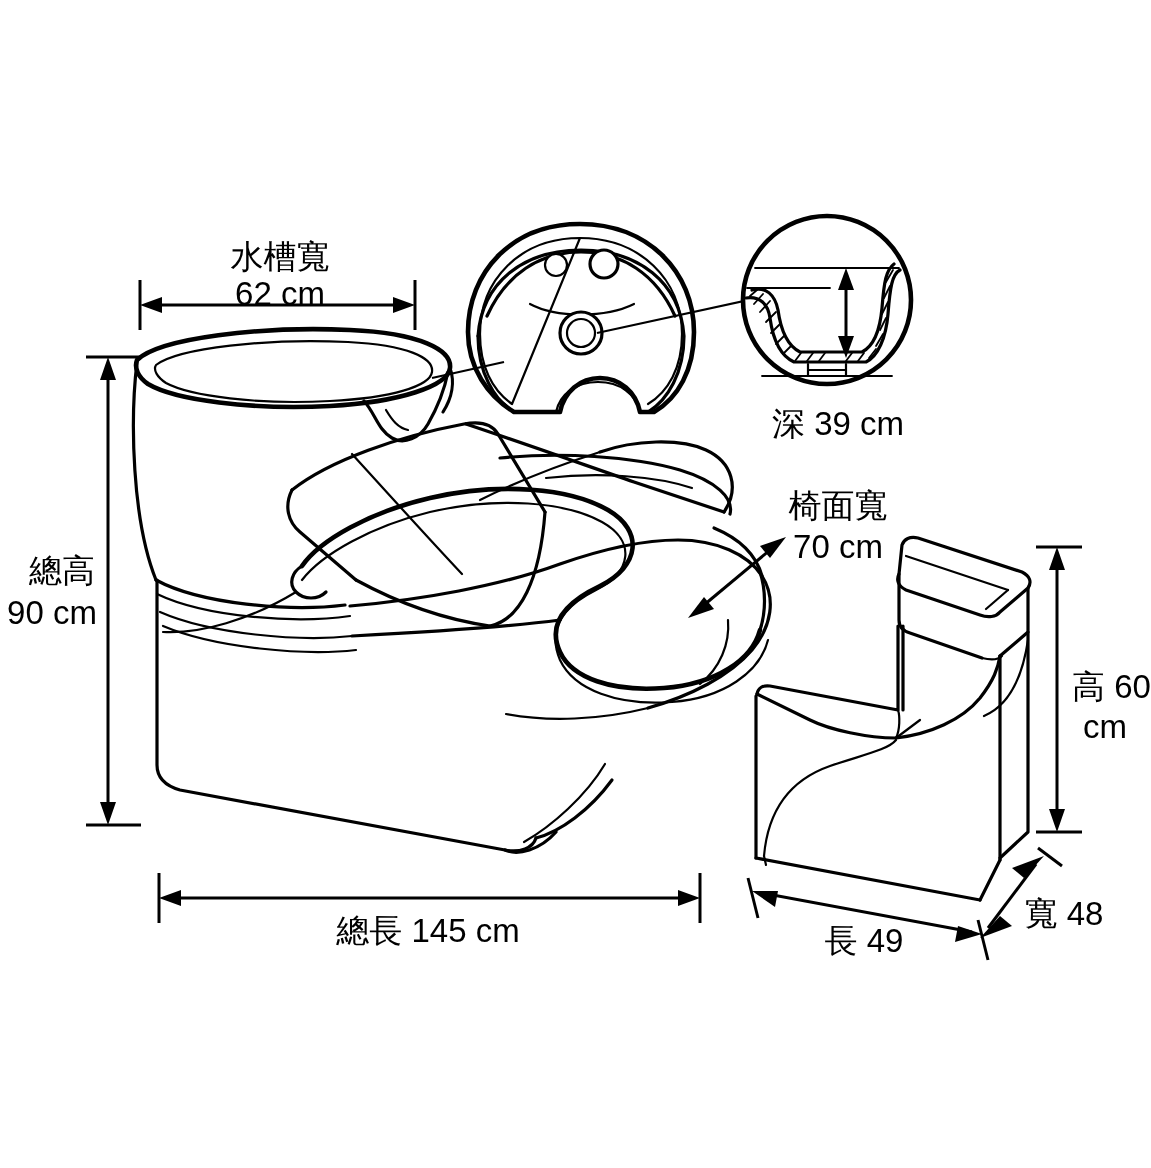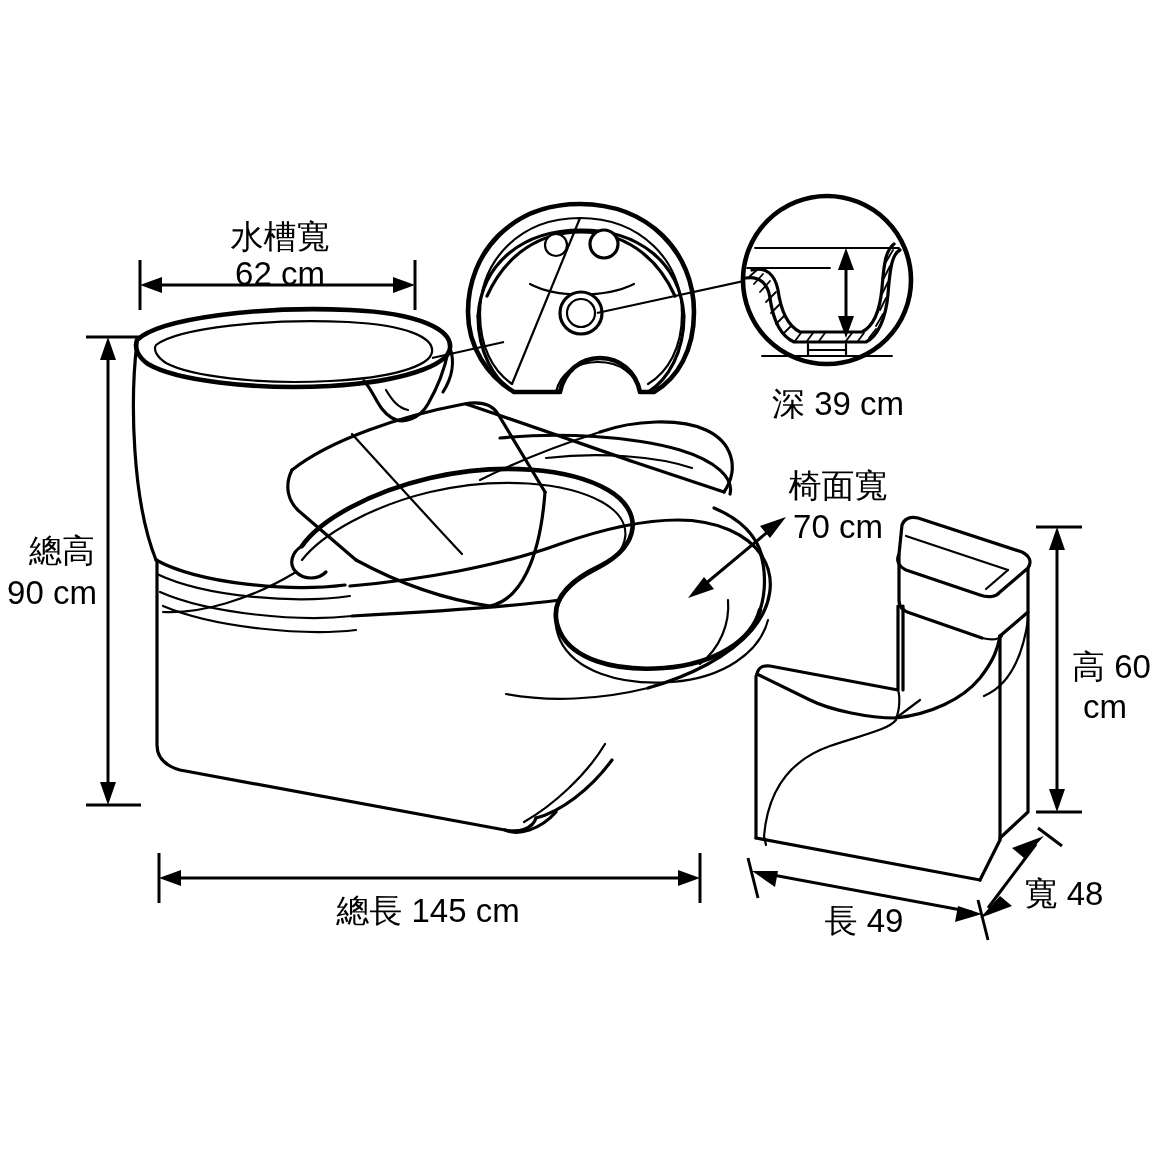--- a/index.html
+++ b/index.html
@@ -9,20 +9,21 @@
   }
   body {
     font-family: "Liberation Sans", "DejaVu Sans", sans-serif;
   }
   #diagram-root {
     position: relative;
     width: 1151px;
     height: 1031px;
     background: #ffffff;
     overflow: hidden;
+    margin-top: 20px;
   }
   svg#diagram-svg {
     position: absolute;
     top: 0;
     left: 0;
     width: 1151px;
     height: 1168px;
     display: block;
   }
   .ln { fill: none; stroke: #000; stroke-width: 3.2; stroke-linejoin: round; stroke-linecap: round; }

